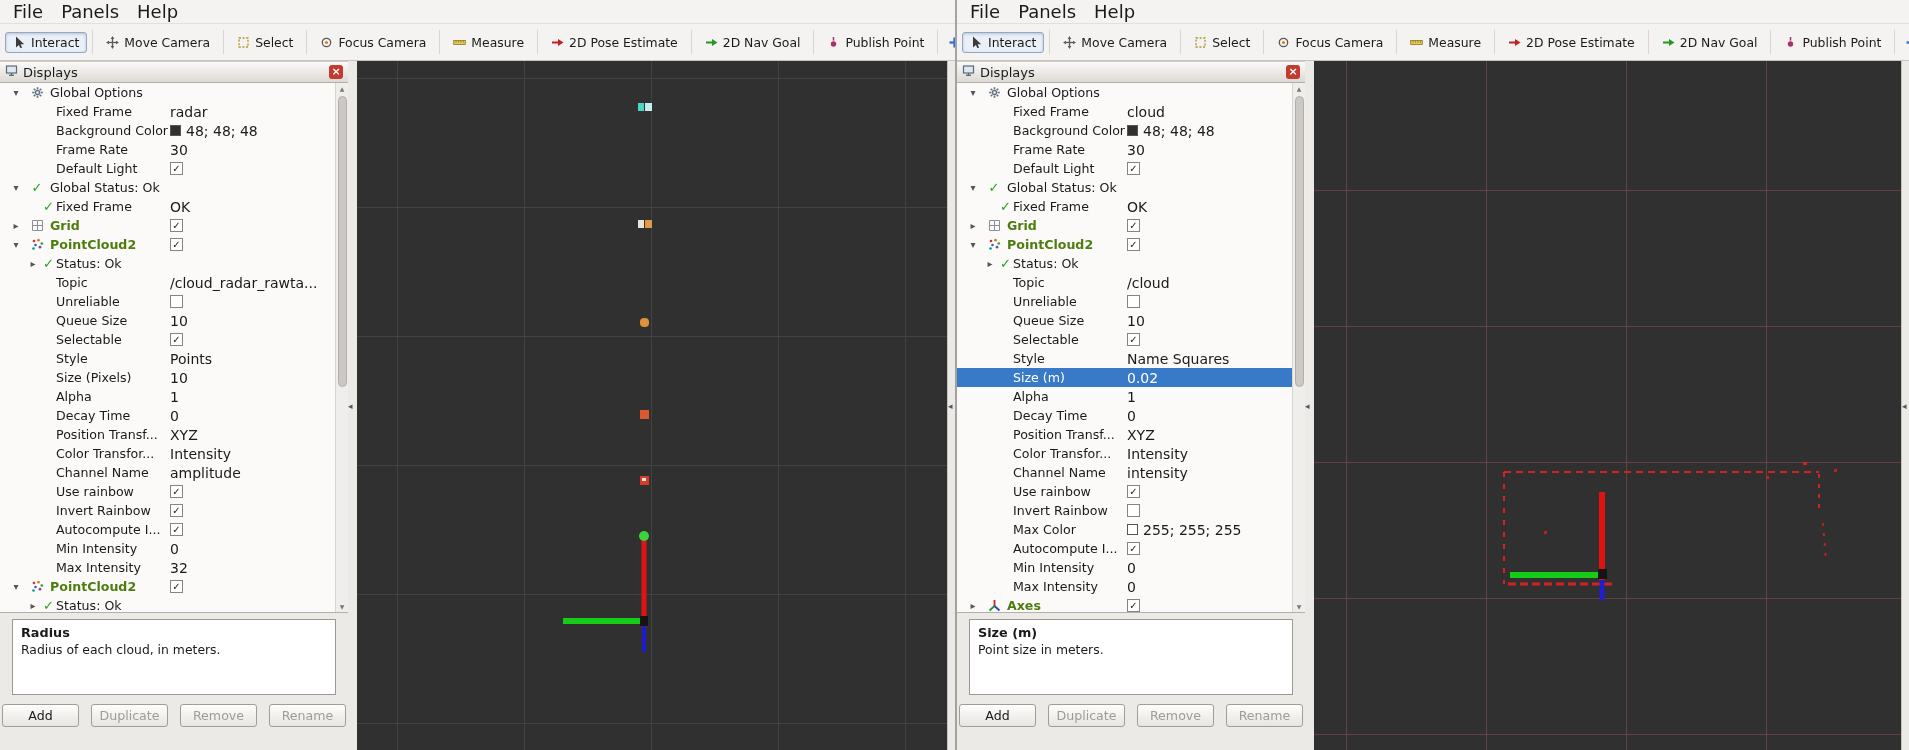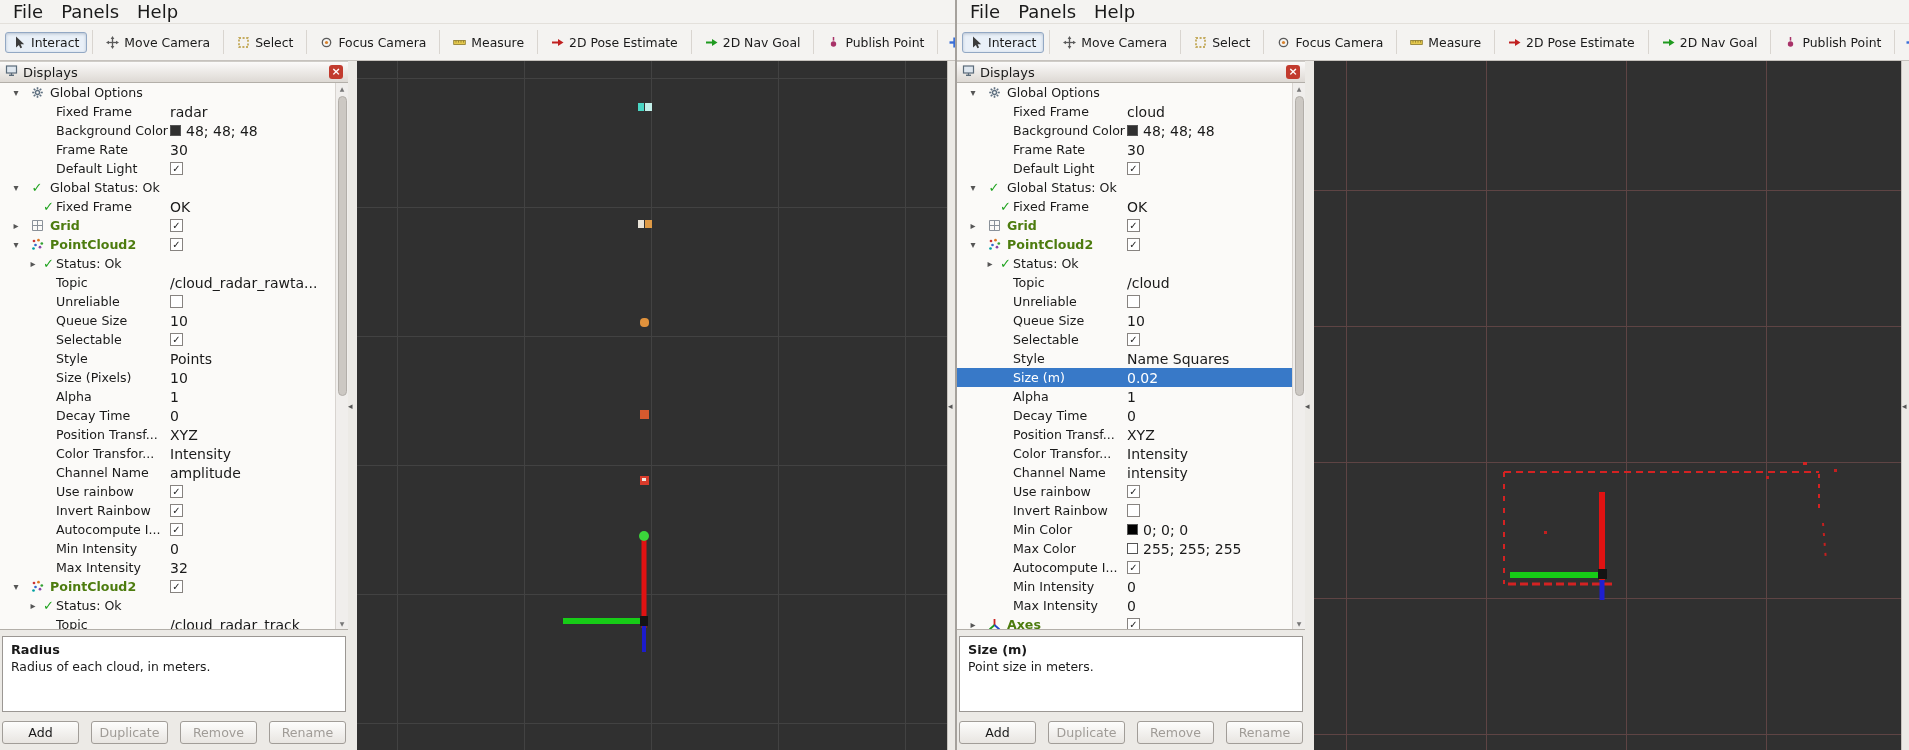--- a/index.html
+++ b/index.html
@@ -34,24 +34,24 @@
 .row-value{position:absolute;left:170px;top:0;height:100%;display:flex;align-items:center;gap:5px}
 .value-text{font-size:14px}
 .checkbox{width:13px;height:13px;background:#fff;border:1px solid #878380;display:inline-flex;align-items:center;justify-content:center;font-size:10px;font-weight:bold;color:#222;line-height:1}
 .swatch{width:11px;height:11px;border:1px solid #555;display:inline-block}
 .tree-row.selected{background:#3879c8}
 .tree-row.selected .row-label,.tree-row.selected .value-text{color:#fff}
 .vscrollbar{position:absolute;top:0;right:0;bottom:0;width:13px;background:#f0eeec;border-left:1px solid #d8d4d0;display:flex;flex-direction:column;align-items:center}
 .sb-arrow{font-size:6px;color:#777;height:11px;line-height:11px}
 .sb-thumb{width:9px;height:55%;margin-top:2px;background:#ccc8c3;border:1px solid #b2aea9;border-radius:5px}
 .sb-fill{flex:1}
-.desc-pane{flex:none;height:76px;margin:6px 2px 0;background:#fff;border:1px solid #9b9793;padding:5px 8px;overflow:hidden}
+.desc-pane{flex:none;height:76px;margin:6px 12px 0;background:#fff;border:1px solid #9b9793;padding:5px 8px;overflow:hidden}
 .desc-title{font-weight:bold;font-size:12.8px;margin-bottom:2px}
 .desc-text{font-size:12.4px}
-.panel-buttons{flex:none;display:flex;gap:12px;margin:9px 2px 6px}
+.panel-buttons{flex:none;display:flex;gap:12px;margin:9px 2px 23px}
 .panel-buttons button{flex:1;height:23px;font-size:12.6px;background:linear-gradient(#fdfdfc,#e8e5e1);border:1px solid #a19d98;border-radius:3px;color:#1a1a1a}
 .panel-buttons button.disabled{color:#a09c97}
 .splitter{width:9px;flex:none;background:#eceae6;position:relative}
 .split-arrow{position:absolute;top:50%;left:0;transform:translateY(-50%);font-size:9px;color:#555}
 .viewport-wrap{flex:1;position:relative;min-width:0}
 .markers{position:absolute;inset:0;width:100%;height:100%}
 .edge-strip{width:8px;flex:none;background:#eceae6;border-left:1px solid #c6c2bd;position:relative}
 </style>
 </head>
 <body>
@@ -684,27 +684,20 @@
                 <span class="checkbox checked">✓</span>
               </span>
             </div>
             <div class="tree-row lvl-child">
               <span class="row-label">Invert Rainbow</span>
               <span class="row-value">
                 <span class="checkbox"></span>
               </span>
             </div>
             <div class="tree-row lvl-child">
-              <span class="row-label">Min Color</span>
-              <span class="row-value">
-                <span class="swatch" style="background: rgb(0, 0, 0);"></span>
-                <span class="value-text">0; 0; 0</span>
-              </span>
-            </div>
-            <div class="tree-row lvl-child">
               <span class="row-label">Max Color</span>
               <span class="row-value">
                 <span class="swatch" style="background: rgb(255, 255, 255);"></span>
                 <span class="value-text">255; 255; 255</span>
               </span>
             </div>
             <div class="tree-row lvl-child">
               <span class="row-label">Autocompute I...</span>
               <span class="row-value">
                 <span class="checkbox checked">✓</span>

